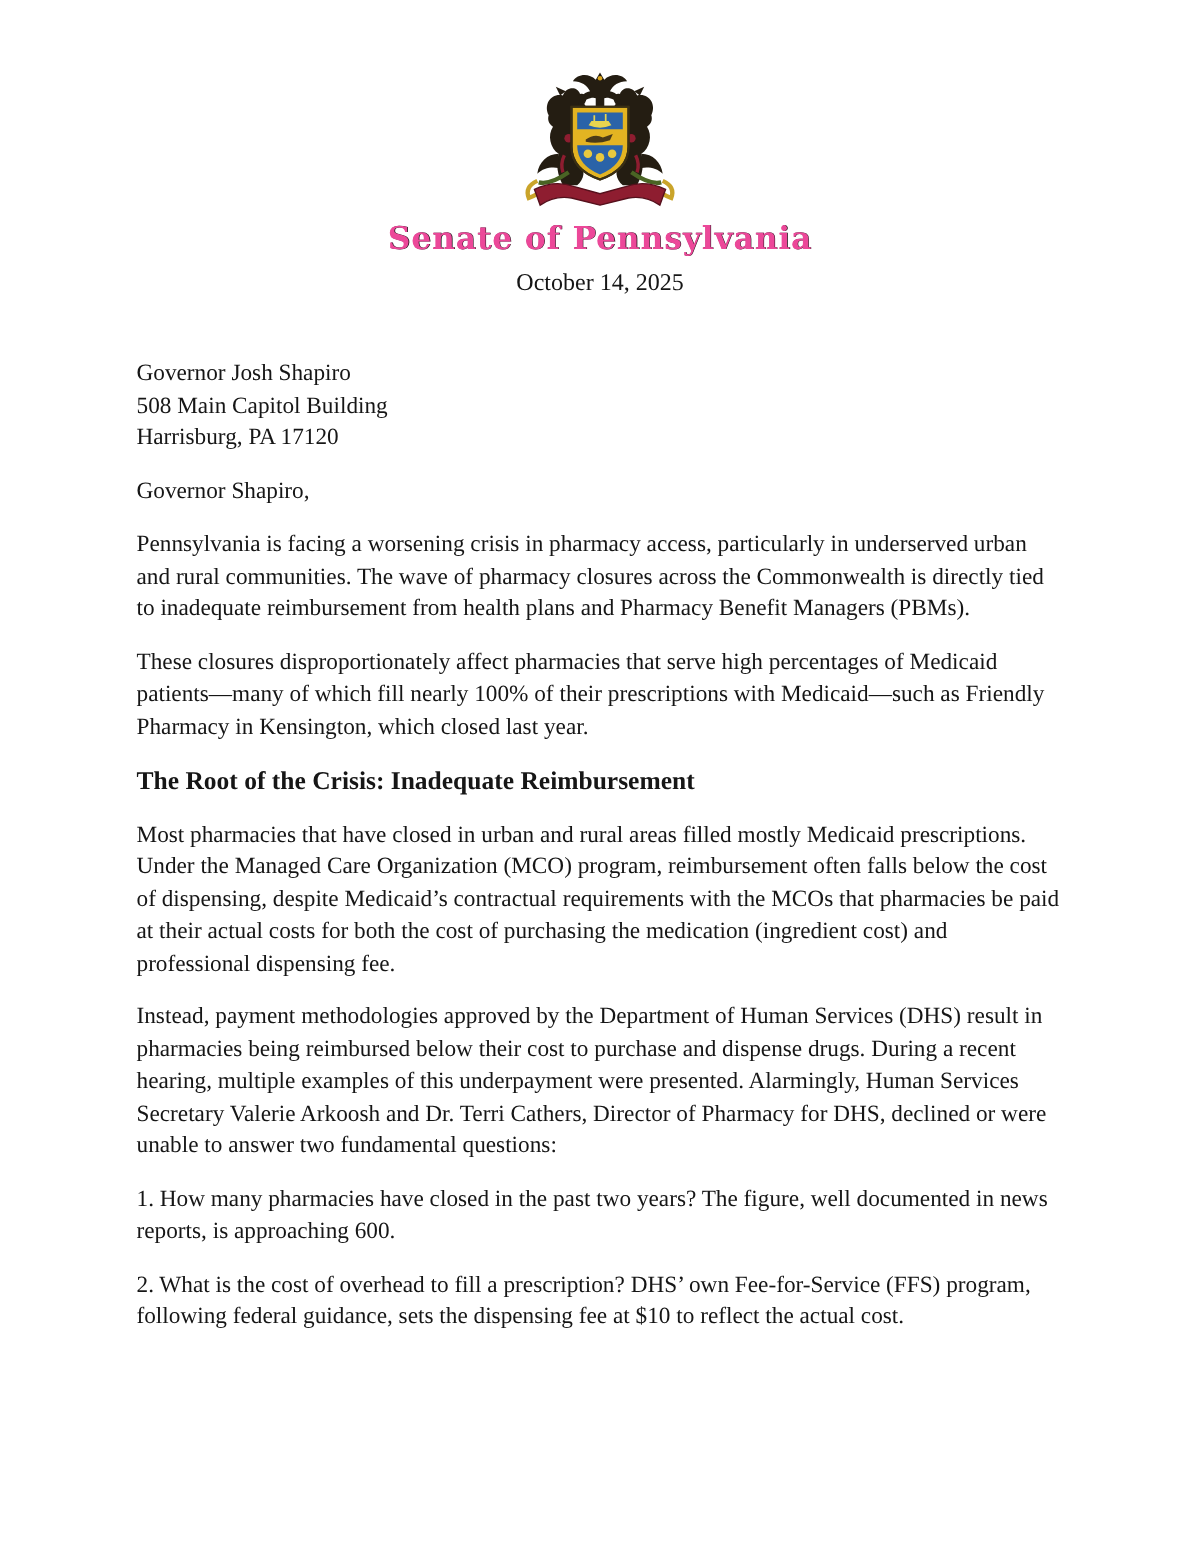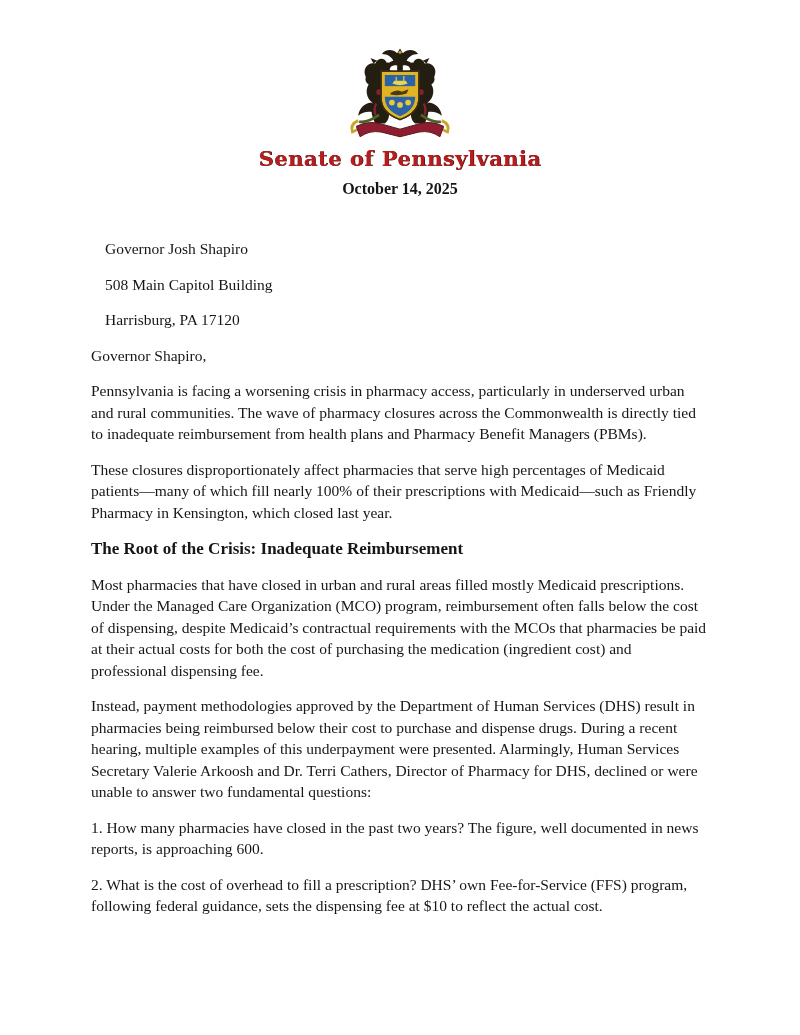--- a/index.html
+++ b/index.html
@@ -26,37 +26,36 @@
     margin: 0 auto;
     width: 152px;
     height: 100px;
   }
   .org-name {
     margin-top: 2px;
     font-family: "DejaVu Serif", "Liberation Serif", serif;
     font-size: 21px;
     font-weight: 700;
     letter-spacing: 0.5px;
-    color: #b91c1c;
+    color: #ec4899;
     text-shadow: 0.4px 0 0 #111;
   }
   .letter-date {
     margin-top: 9px;
     font-size: 16px;
-    font-weight: bold;
   }
   .content {
     margin: 40px 85px 0 91px;
     width: 628px;
     font-size: 15.5px;
     line-height: 21.5px;
     text-align: left;
   }
   .recipient div {
-    margin: 14px;
+    margin: 0;
   }
   .salutation {
     margin: 15px 0 0 0;
   }
   .content p {
     margin: 14px 11px 0 0;
   }
   .section-heading {
     margin: 15px 0 0 0;
     font-size: 17px;

